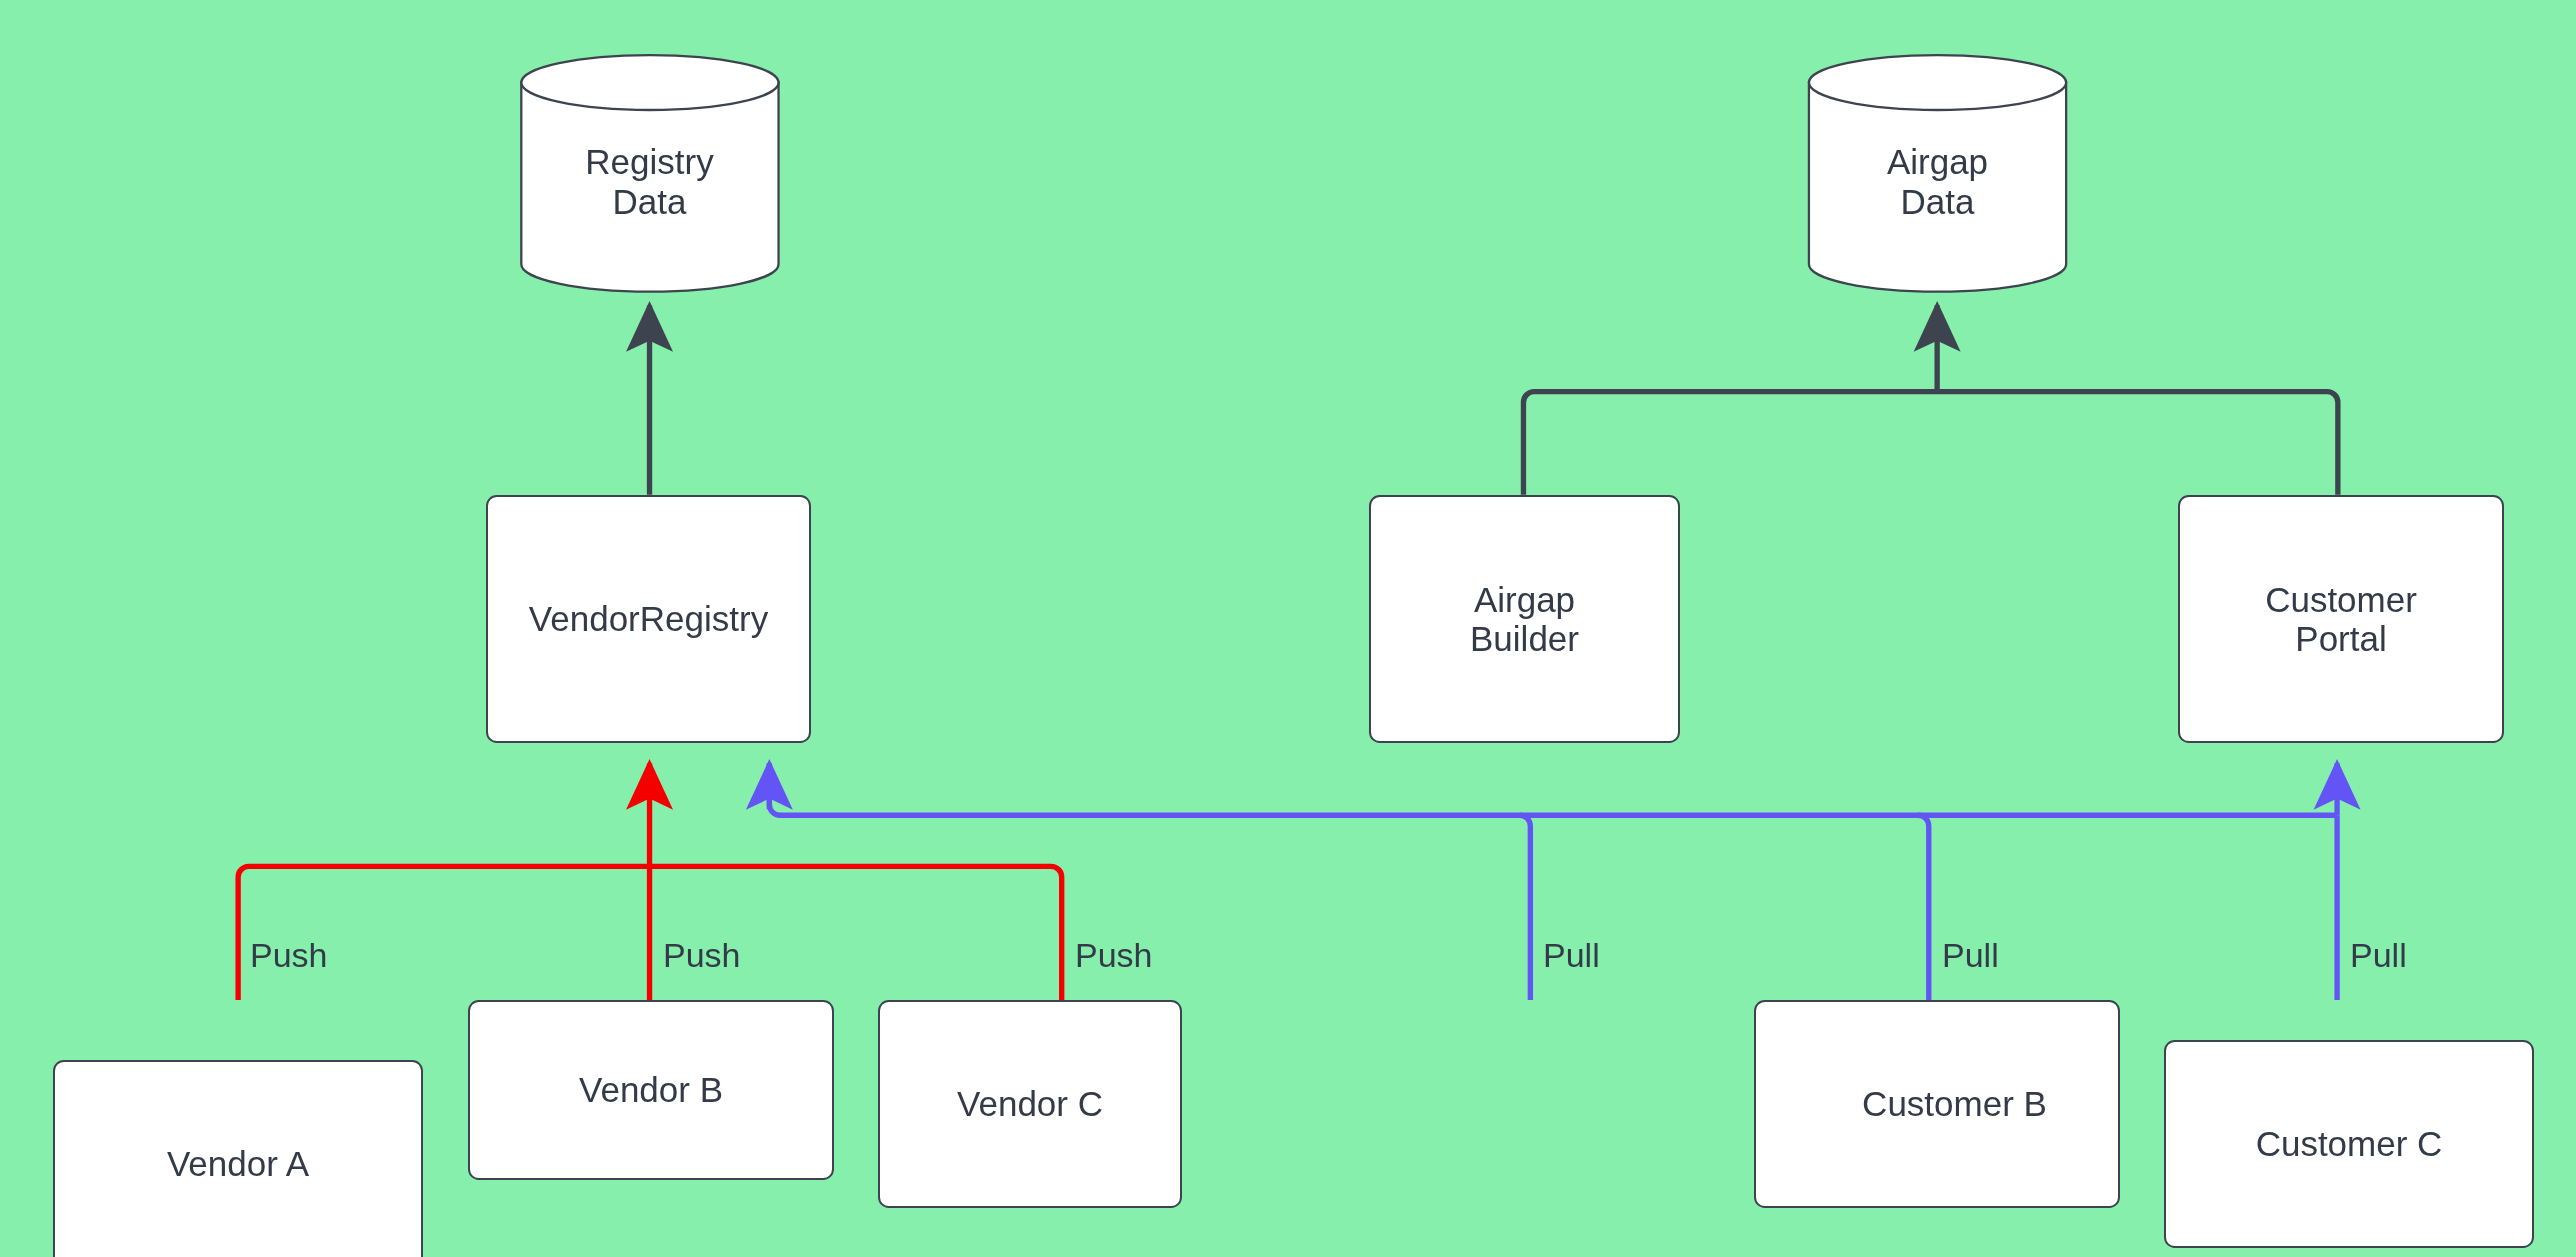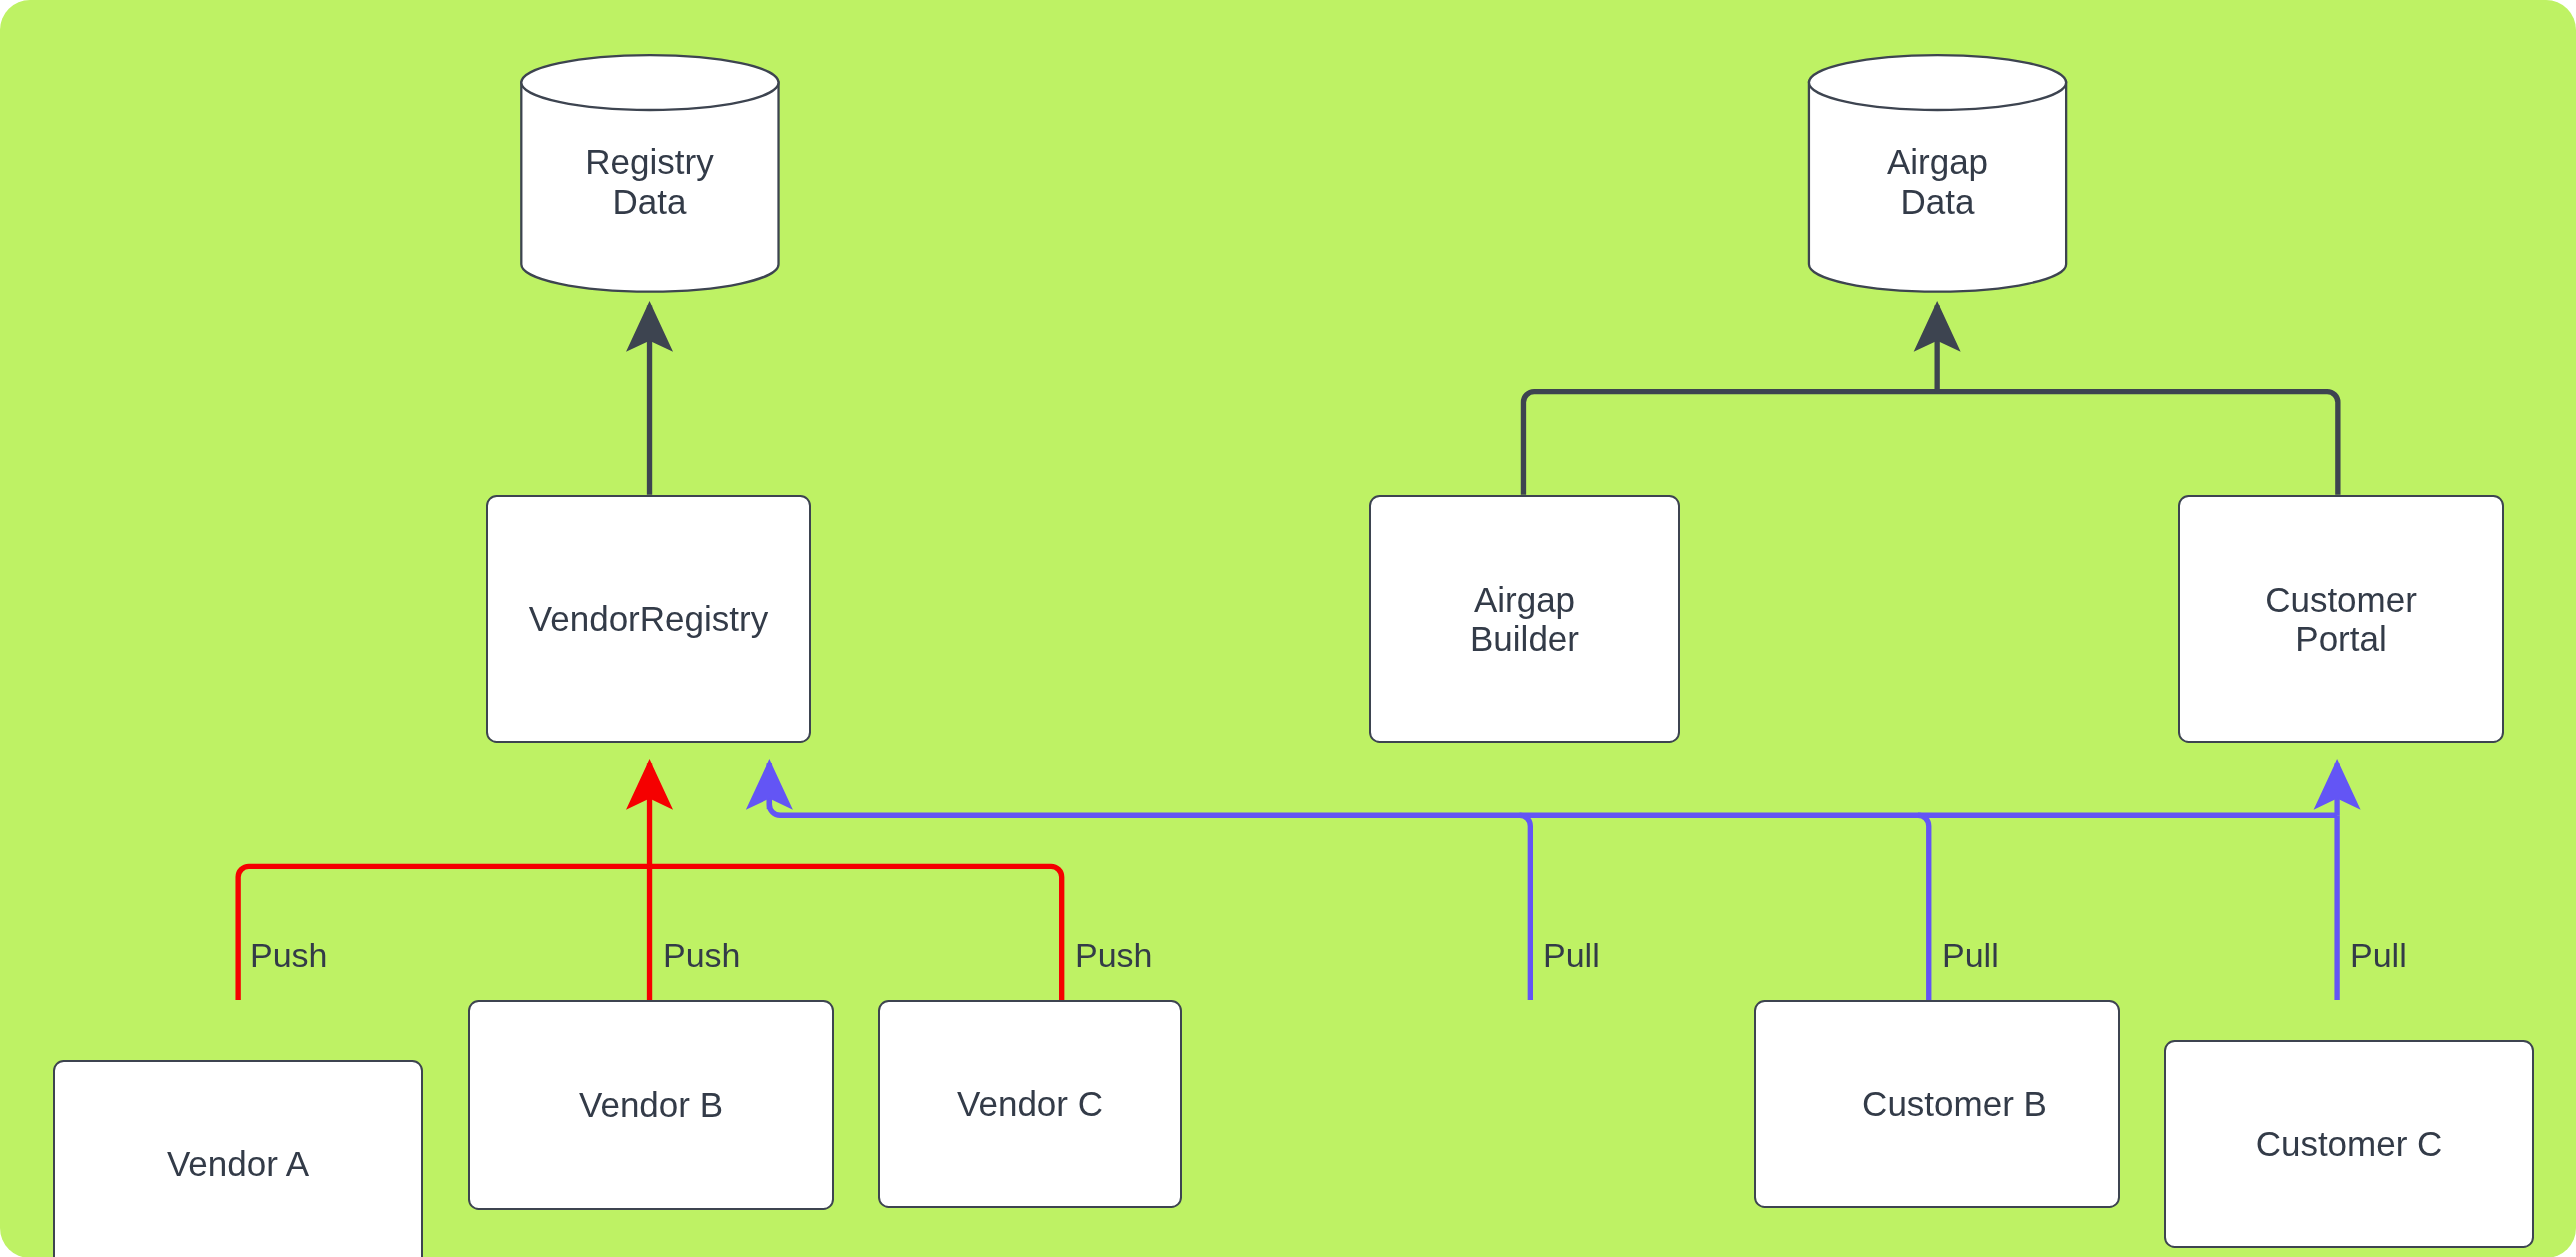--- a/index.html
+++ b/index.html
@@ -4,24 +4,23 @@
 <style>
   html, body {
     margin: 0;
     padding: 0;
     background: #ffffff;
   }
   #canvas {
     position: relative;
     width: 2576px;
     height: 1258px;
-    background: #bef264;
+    background: #86efac;
     overflow: hidden;
     font-family: "Liberation Sans", sans-serif;
-    border-radius: 30px;
   }
   #wires {
     position: absolute;
     top: 0;
     left: 0;
     width: 2576px;
     height: 1258px;
   }
   .node {
     position: absolute;
@@ -144,21 +143,21 @@
   </div>
 
   <div class="node box" style="left:2178px; top:495px; width:326px; height:248px; flex-direction:column;">
     <div>Customer</div>
     <div>Portal</div>
   </div>
 
   <div class="node box" style="left:53px; top:1060px; width:370px; height:208px;">
     <span>Vendor A</span>
   </div>
-  <div class="node box" style="left:468px; top:1000px; width:366px; height:210px;">
+  <div class="node box" style="left:468px; top:1000px; width:366px; height:180px;">
     <span>Vendor B</span>
   </div>
   <div class="node box" style="left:878px; top:1000px; width:304px; height:208px;">
     <span>Vendor C</span>
   </div>
 
   <div class="node box" style="left:1754px; top:1000px; width:366px; height:208px;padding-left:35px;">
     <span>Customer B</span>
   </div>
   <div class="node box" style="left:2164px; top:1000px; width:370px; height:208px;margin-top:40px;">

